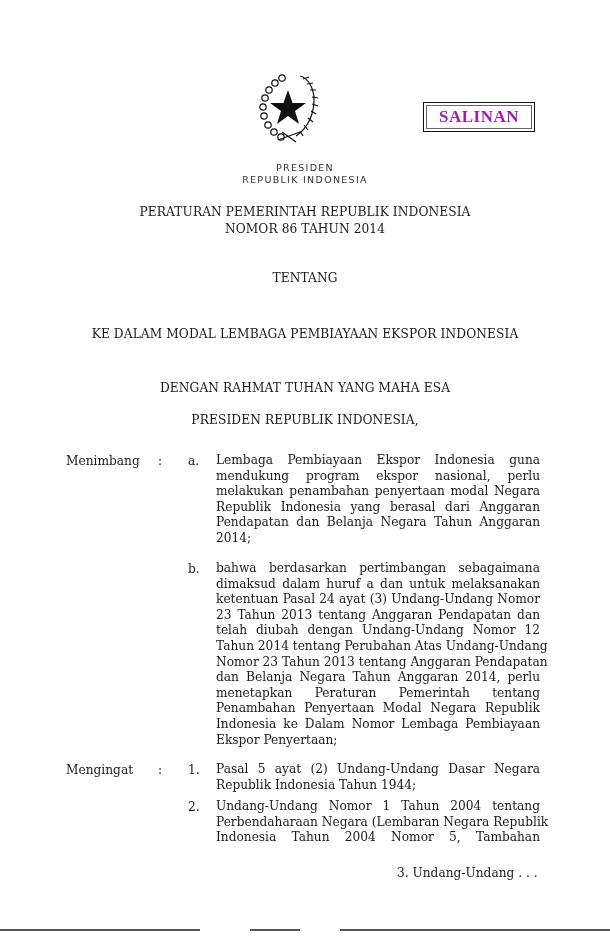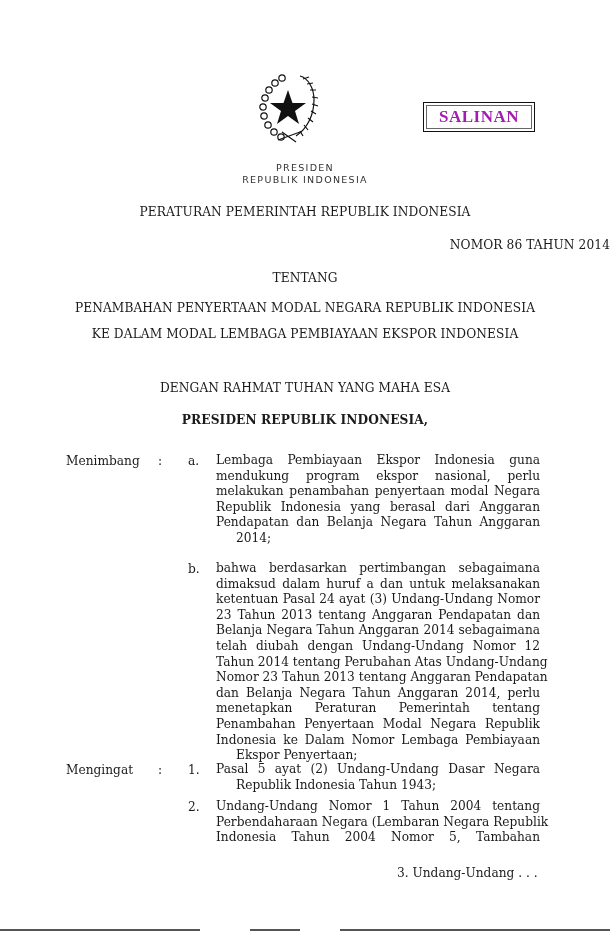--- a/index.html
+++ b/index.html
@@ -33,21 +33,21 @@
   }
 
   .section-label { position: absolute; font-size: 12.2px; }
   .colon { position: absolute; font-size: 12.2px; }
   .item-marker { position: absolute; font-size: 12.2px; }
   .item-body {
     position: absolute; left: 216px; width: 324px; font-size: 12.2px; line-height: 15.6px;
     text-align: justify;
   }
   .item-body .ln { display: block; text-align: justify; text-align-last: justify; white-space: nowrap; height: 15.6px; }
-  .item-body .ln.last { text-align-last: left; margin-left: 20px; }
+  .item-body .ln.last { text-align-last: left; }
 
   .continuation { position: absolute; left: 397px; top: 866px; font-size: 12.2px; }
   .footer-rule { position: absolute; top: 929px; height: 1.5px; background: #555; }
 </style>
 </head>
 <body>
 
 <div class="page">
 
   <svg class="emblem" viewBox="0 0 64 78">
@@ -71,64 +71,62 @@
   </svg>
 
   <div class="salinan-box">
     <span class="salinan-text">SALINAN</span>
   </div>
 
   <div class="president-label" style="top:162px;">PRESIDEN</div>
   <div class="president-label" style="top:174px;">REPUBLIK INDONESIA</div>
 
   <div class="center-line" style="top:205px;">PERATURAN PEMERINTAH REPUBLIK INDONESIA</div>
-  <div class="center-line" style="top:238px;text-align:right;">NOMOR 86 TAHUN 2014</div>
+  <div class="center-line" style="top:222px;">NOMOR 86 TAHUN 2014</div>
   <div class="center-line" style="top:271px;">TENTANG</div>
-  <div class="center-line" style="top:301px;">PENAMBAHAN PENYERTAAN MODAL NEGARA REPUBLIK INDONESIA</div>
   <div class="center-line" style="top:327px;">KE DALAM MODAL LEMBAGA PEMBIAYAAN EKSPOR INDONESIA</div>
   <div class="center-line" style="top:381px;">DENGAN RAHMAT TUHAN YANG MAHA ESA</div>
-  <div class="center-line" style="top:413px;font-weight:bold;">PRESIDEN REPUBLIK INDONESIA,</div>
+  <div class="center-line" style="top:413px;">PRESIDEN REPUBLIK INDONESIA,</div>
 
   <div class="section-label" style="left:66px; top:454px;">Menimbang</div>
   <div class="colon" style="left:158px; top:454px;">:</div>
 
   <div class="item-marker" style="left:188px; top:454px;">a.</div>
   <div class="item-body" style="top:453px;">
     <span class="ln">Lembaga Pembiayaan Ekspor Indonesia guna</span>
     <span class="ln">mendukung program ekspor nasional, perlu</span>
     <span class="ln">melakukan penambahan penyertaan modal Negara</span>
     <span class="ln">Republik Indonesia yang berasal dari Anggaran</span>
     <span class="ln">Pendapatan dan Belanja Negara Tahun Anggaran</span>
     <span class="ln last">2014;</span>
   </div>
 
   <div class="item-marker" style="left:188px; top:562px;">b.</div>
   <div class="item-body" style="top:561px;">
     <span class="ln">bahwa berdasarkan pertimbangan sebagaimana</span>
     <span class="ln">dimaksud dalam huruf a dan untuk melaksanakan</span>
     <span class="ln">ketentuan Pasal 24 ayat (3) Undang-Undang Nomor</span>
     <span class="ln">23 Tahun 2013 tentang Anggaran Pendapatan dan</span>
-    <span class="ln">Belanja Negara Tahun Anggaran 2014 sebagaimana</span>
     <span class="ln">telah diubah dengan Undang-Undang Nomor 12</span>
     <span class="ln">Tahun 2014 tentang Perubahan Atas Undang-Undang</span>
     <span class="ln">Nomor 23 Tahun 2013 tentang Anggaran Pendapatan</span>
     <span class="ln">dan Belanja Negara Tahun Anggaran 2014, perlu</span>
     <span class="ln">menetapkan Peraturan Pemerintah tentang</span>
     <span class="ln">Penambahan Penyertaan Modal Negara Republik</span>
     <span class="ln">Indonesia ke Dalam Nomor Lembaga Pembiayaan</span>
     <span class="ln last">Ekspor Penyertaan;</span>
   </div>
 
   <div class="section-label" style="left:66px; top:763px;">Mengingat</div>
   <div class="colon" style="left:158px; top:763px;">:</div>
 
   <div class="item-marker" style="left:188px; top:763px;">1.</div>
   <div class="item-body" style="top:762px;">
     <span class="ln">Pasal 5 ayat (2) Undang-Undang Dasar Negara</span>
-    <span class="ln last">Republik Indonesia Tahun 1943;</span>
+    <span class="ln last">Republik Indonesia Tahun 1944;</span>
   </div>
 
   <div class="item-marker" style="left:188px; top:800px;">2.</div>
   <div class="item-body" style="top:799px;">
     <span class="ln">Undang-Undang Nomor 1 Tahun 2004 tentang</span>
     <span class="ln">Perbendaharaan Negara (Lembaran Negara Republik</span>
     <span class="ln">Indonesia Tahun 2004 Nomor 5, Tambahan</span>
   </div>
 
   <div class="continuation">3. Undang-Undang . . .</div>

